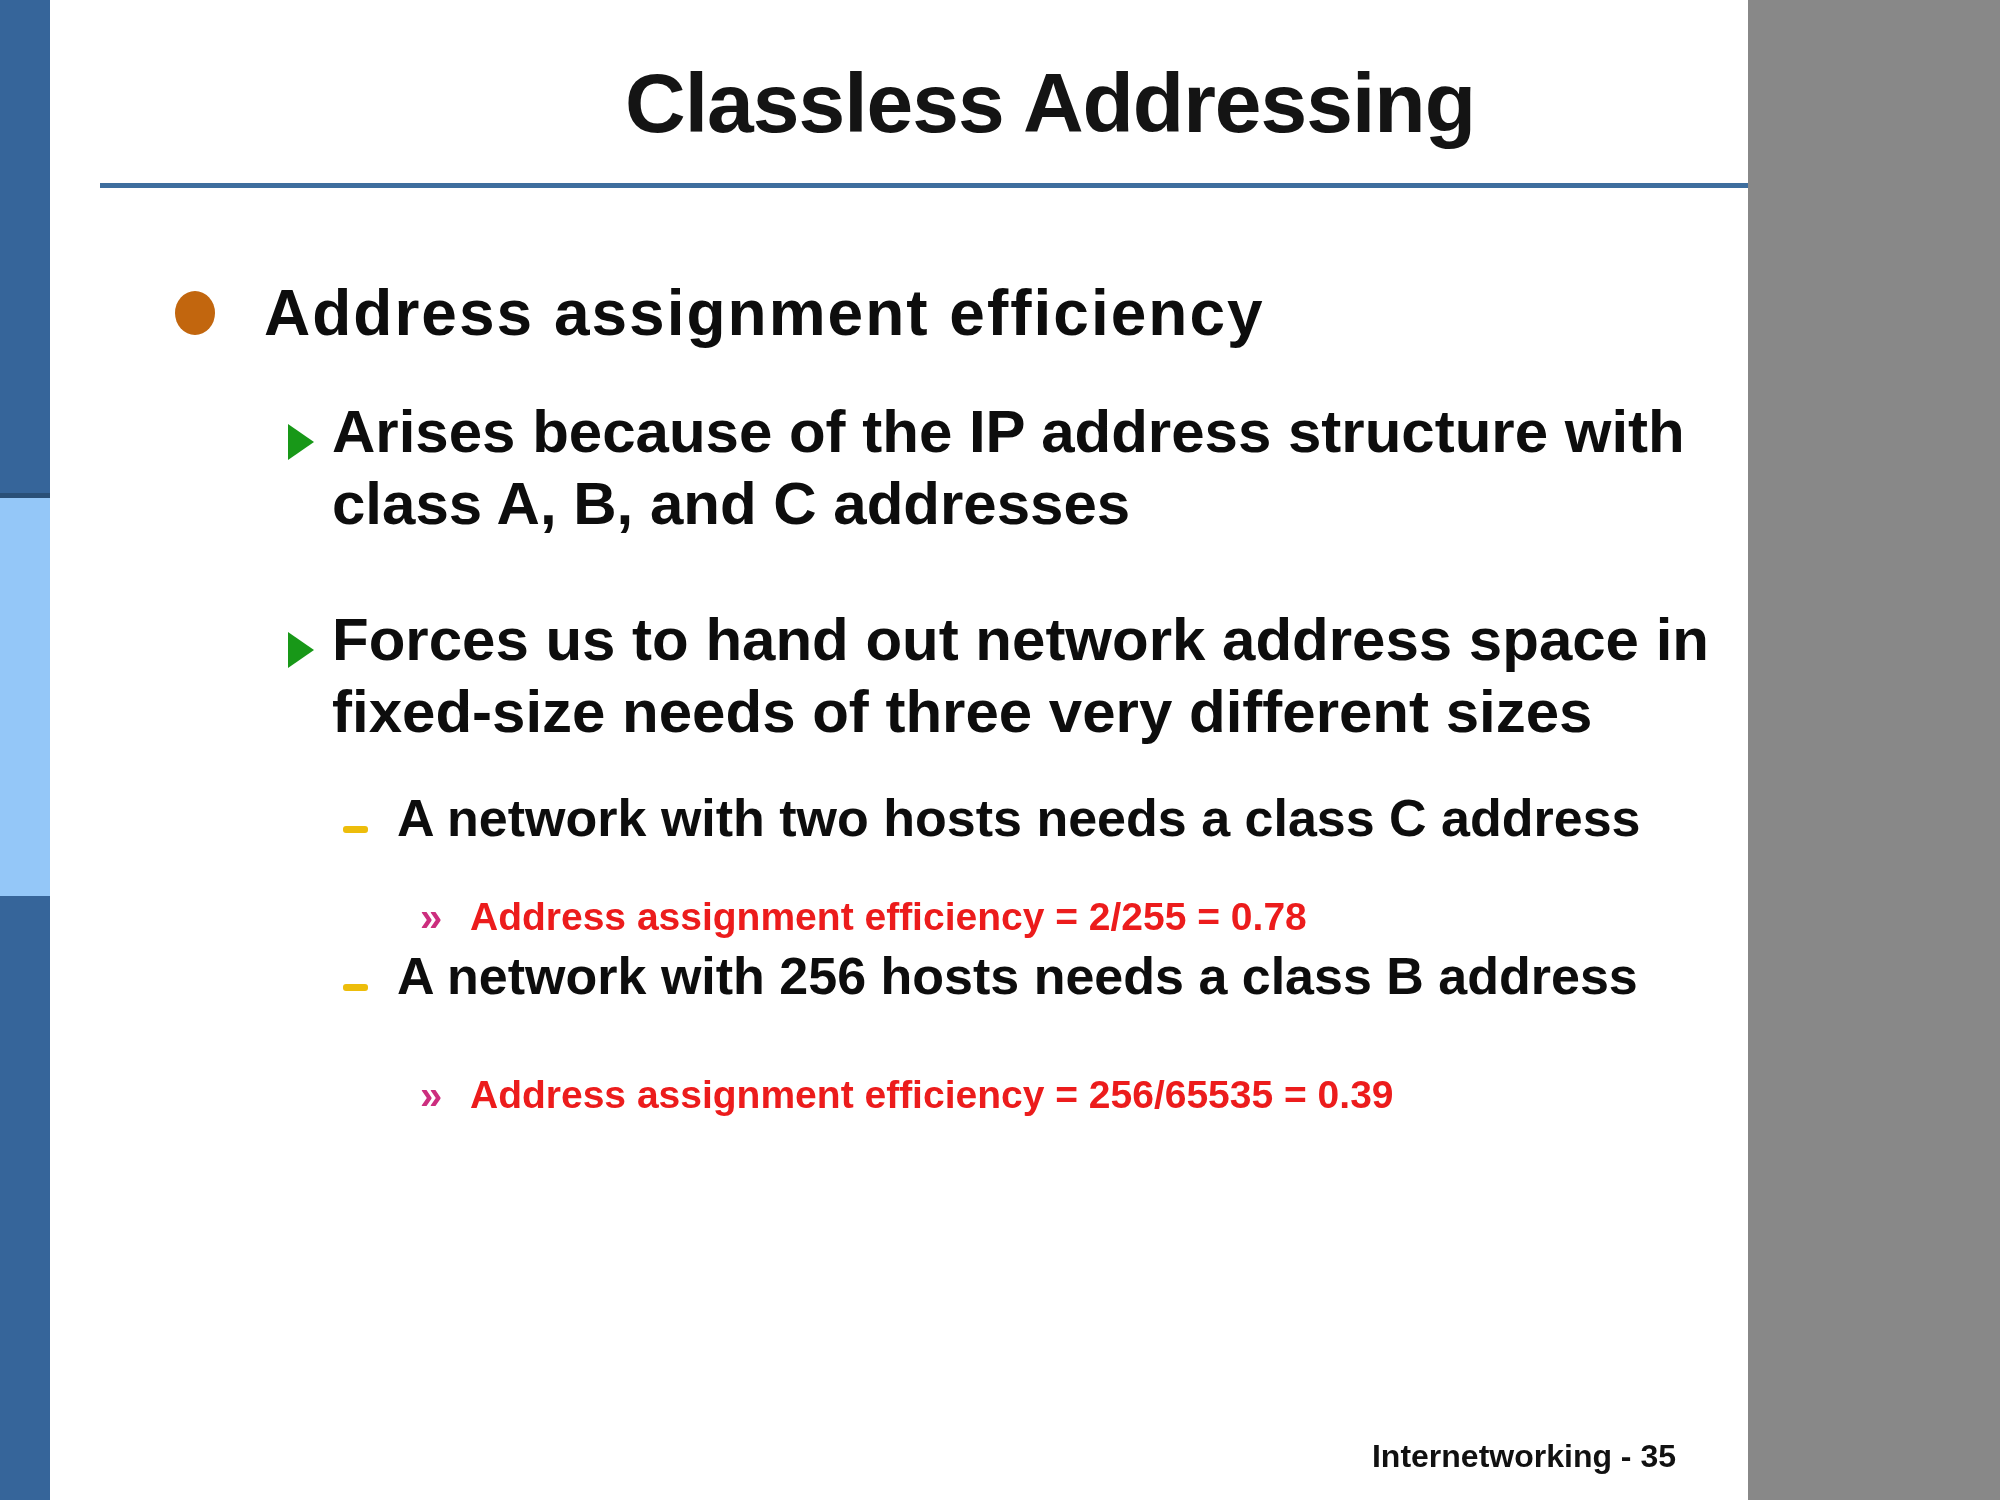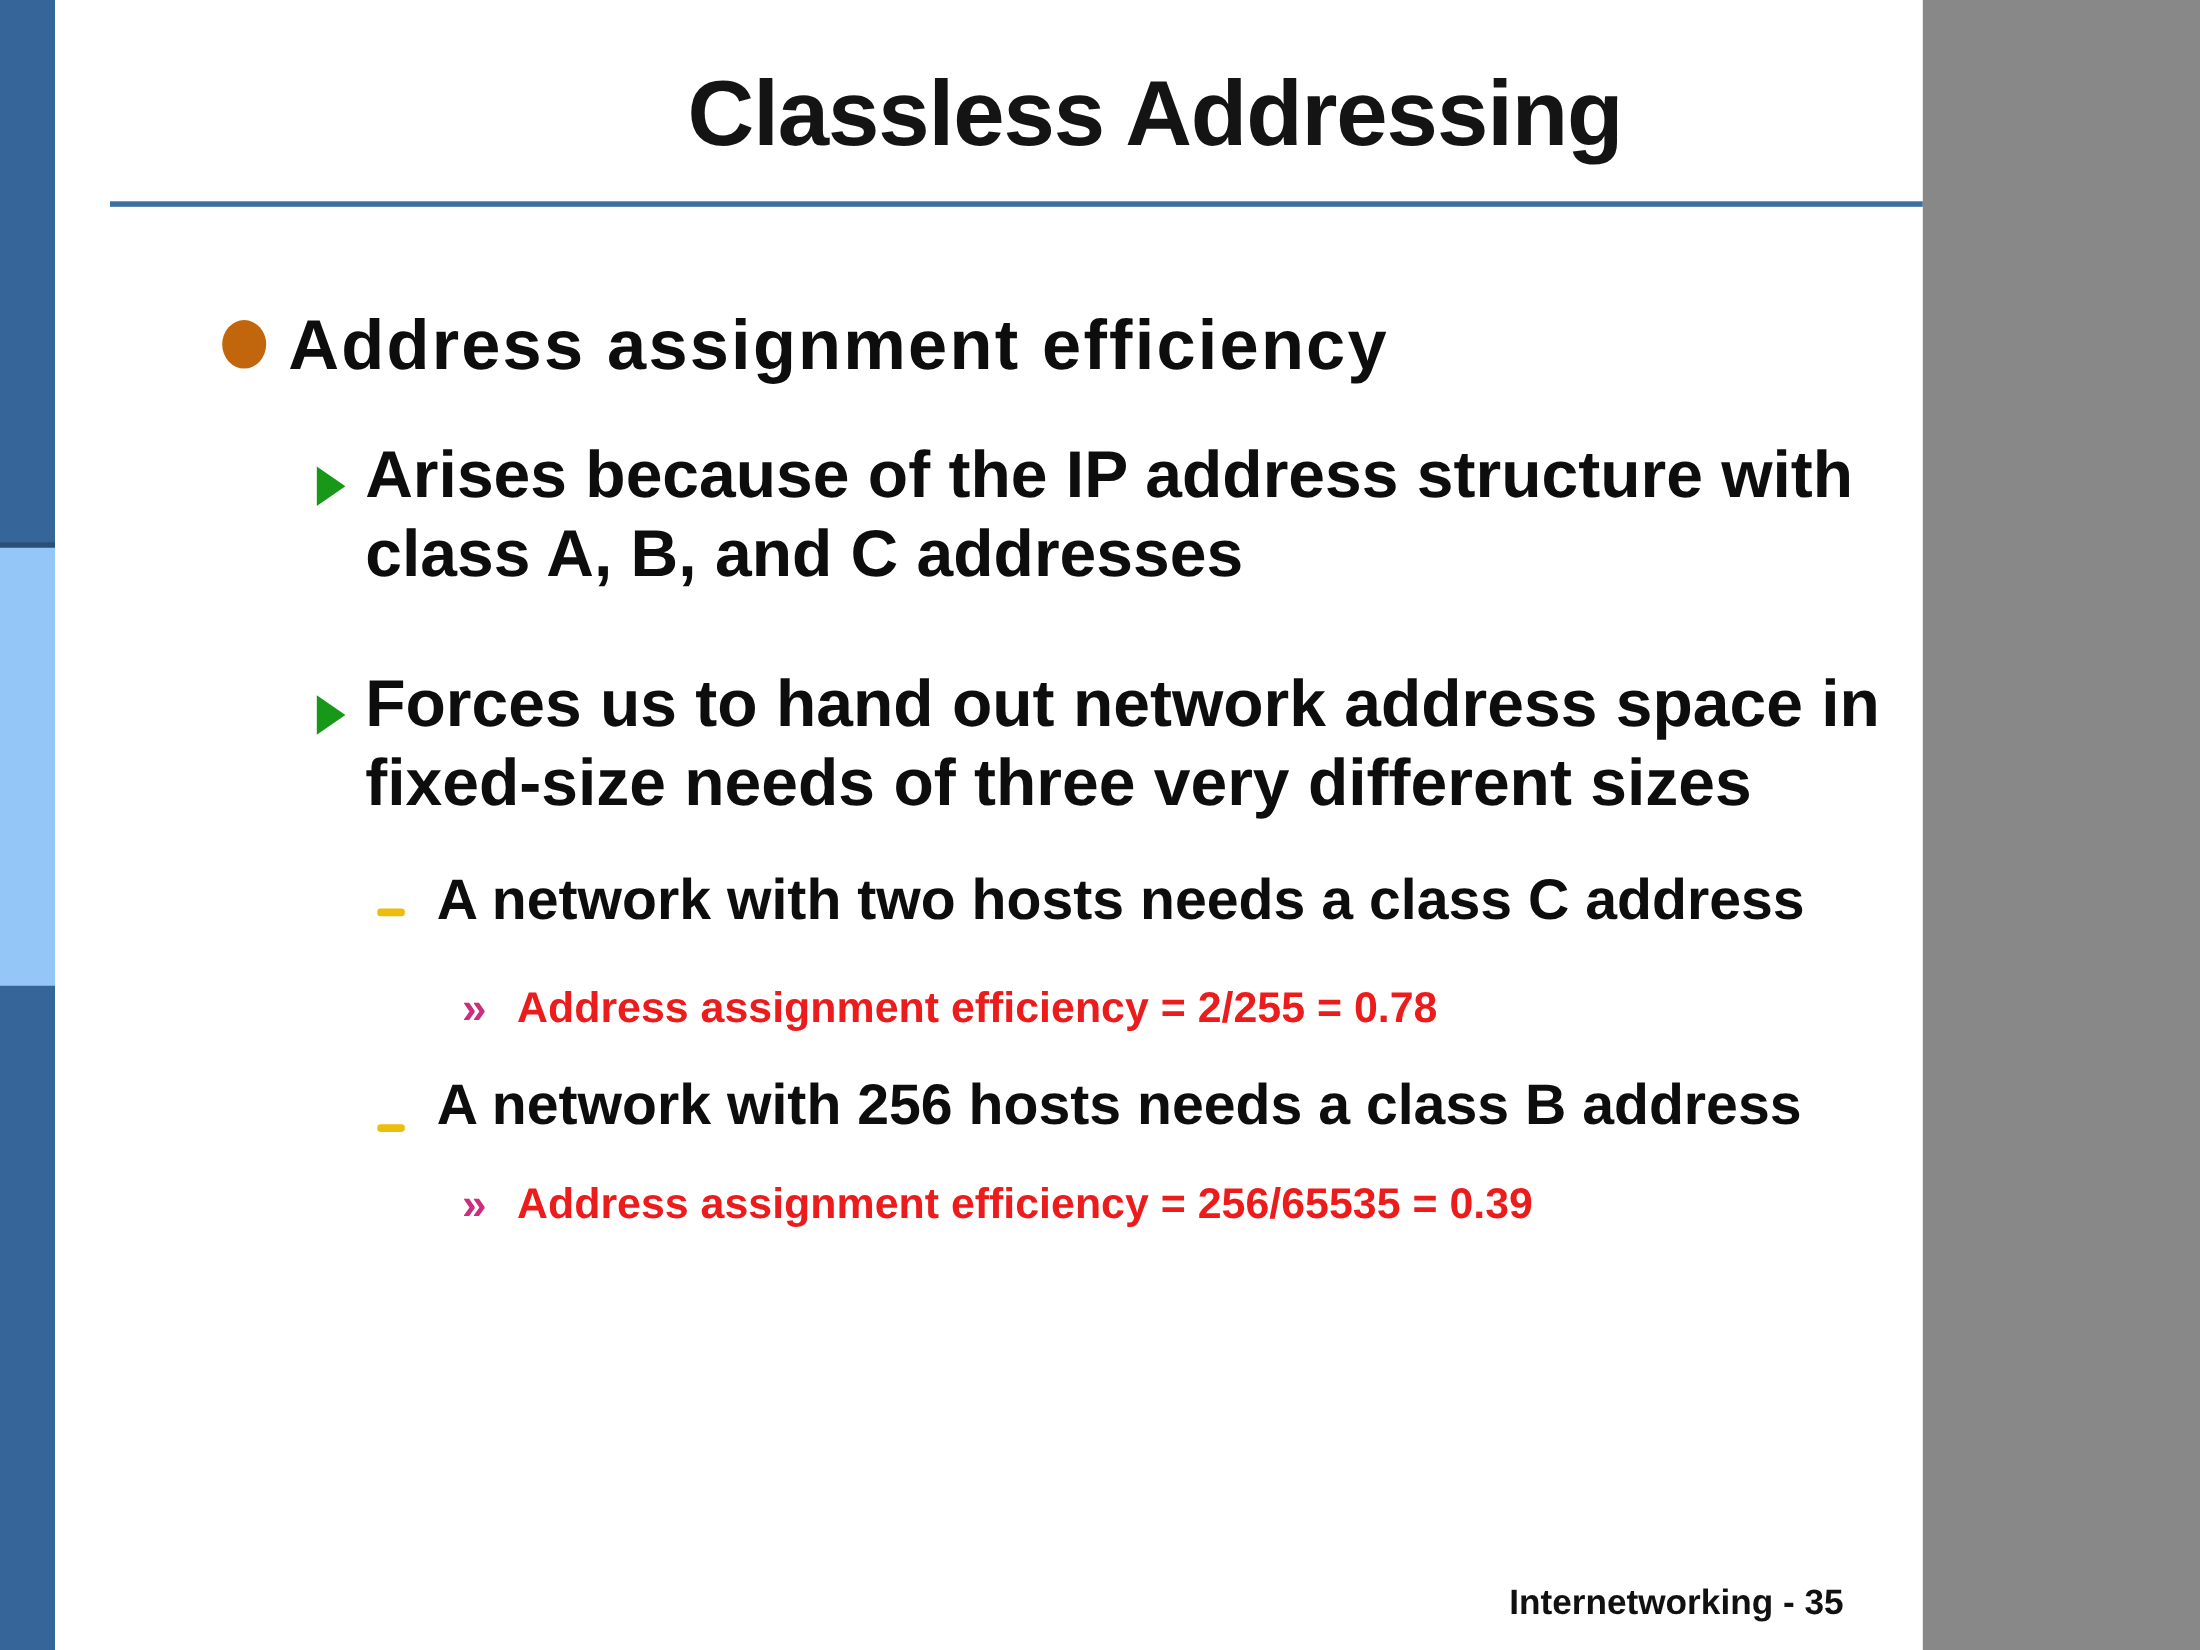--- a/index.html
+++ b/index.html
@@ -32,21 +32,21 @@
     white-space: nowrap;
   }
   .title-rule {
     position: absolute;
     left: 100px; top: 183px;
     width: 1776px; height: 5px;
     background: #3E6E9E;
   }
 
   
-  .l1 { position: absolute; left: 202px; top: 273px; display: flex; }
+  .l1 { position: absolute; left: 175px; top: 273px; display: flex; gap: 29px; }
   .l1-bullet {
     flex: 0 0 auto;
     width: 40px; height: 44px;
     margin-top: 18px;
     background: #C2660E;
     border-radius: 50%;
   }
   .l1-text {
     margin-left: 20px;
     font-size: 64px; line-height: 80px;
@@ -71,21 +71,21 @@
     margin-left: 18px;
     width: 1640px;
     font-size: 60px; line-height: 72px;
     color: #0D0D0D;
     white-space: pre-line;
   }
 
   
   .l3 { position: absolute; left: 336px; display: flex; }
   .l3.pos-a { top: 786px; }
-  .l3.pos-b { top: 973px; align-items: center; }
+  .l3.pos-b { top: 944px; }
   .dash {
     flex: 0 0 auto;
     width: 25px; height: 7px;
     margin-left: 7px; margin-top: 40px;
     background: #EDBD0B;
     border-radius: 3px;
   }
   .l3-text {
     margin-left: 29px;
     font-size: 52px; line-height: 64px;

